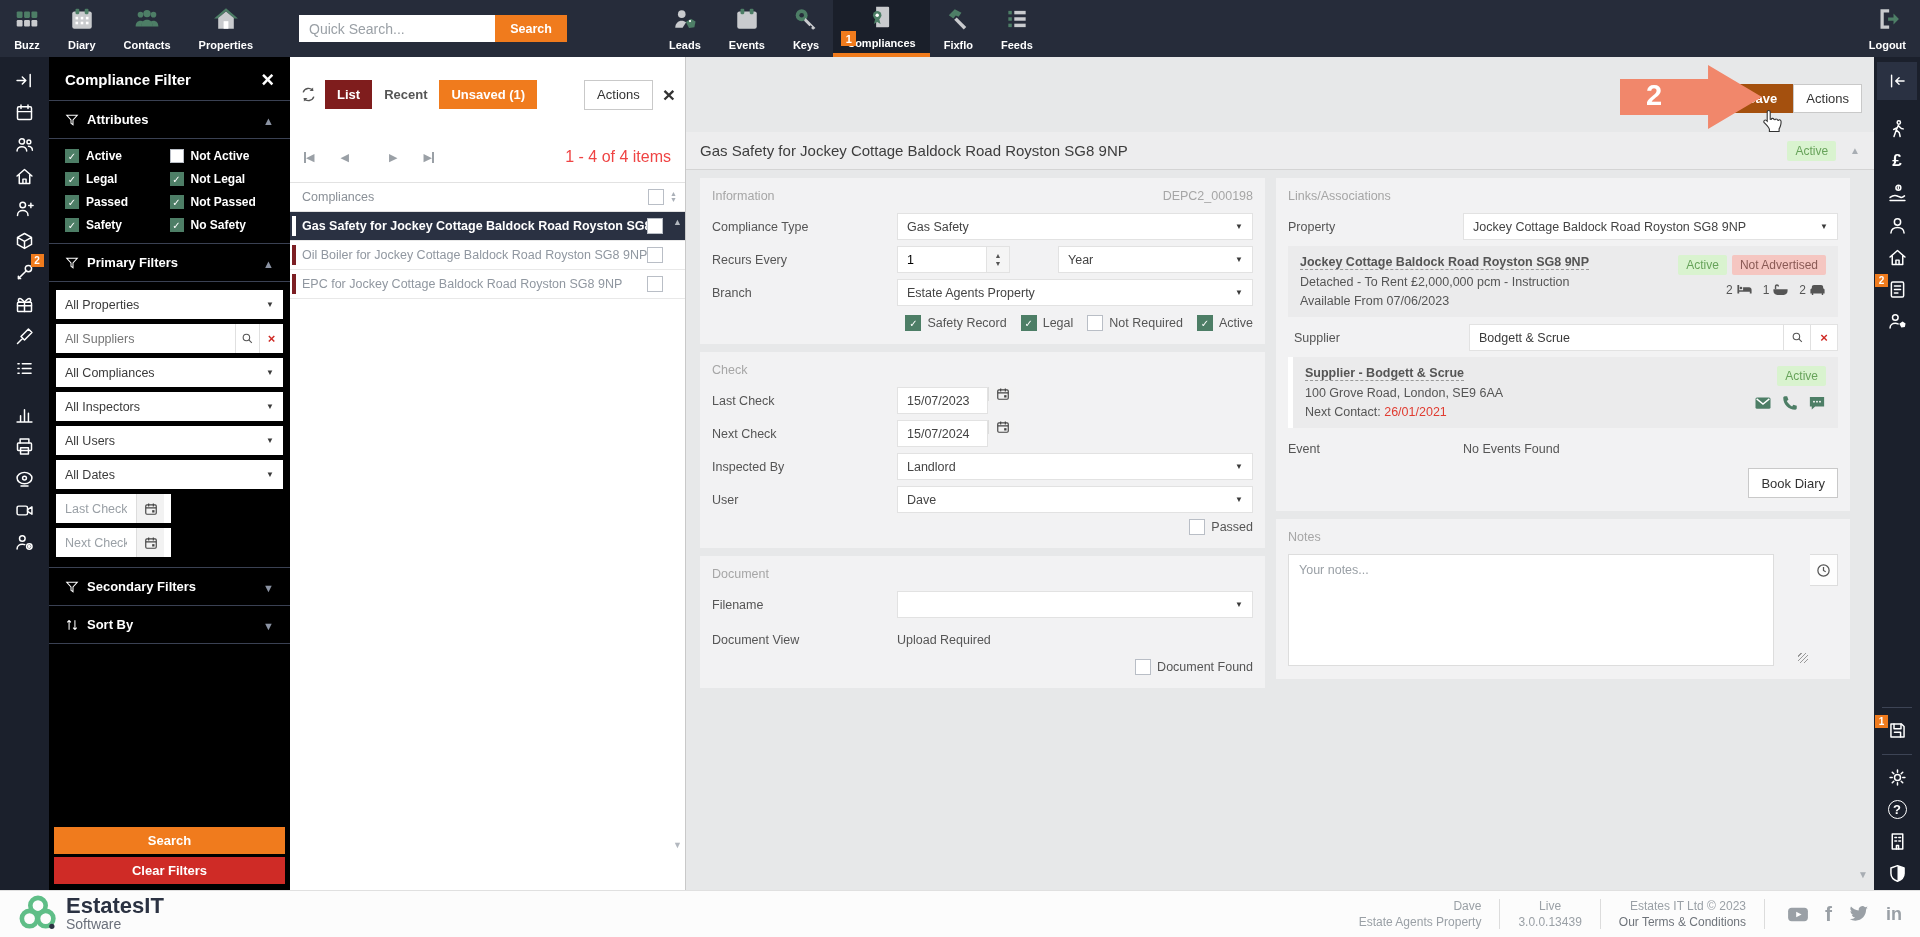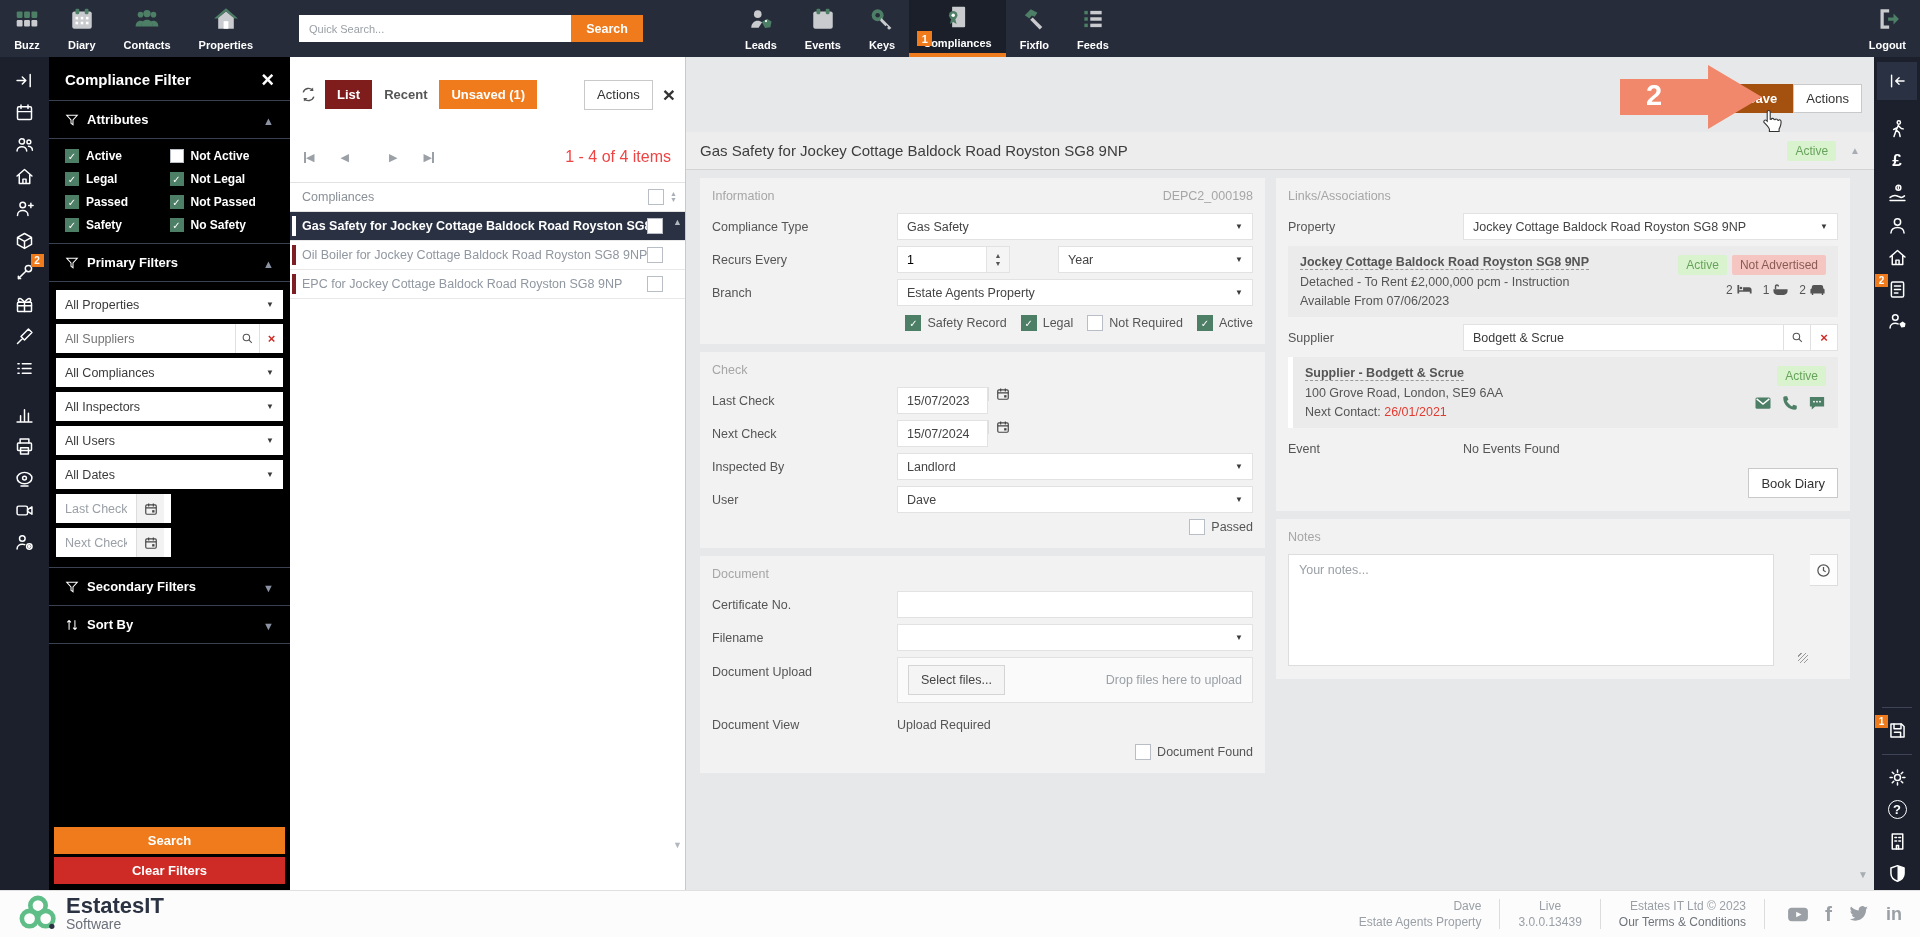--- a/index.html
+++ b/index.html
@@ -8,21 +8,21 @@
   #app { position:relative; width:1920px; height:937px; background:#e7e8e9; overflow:hidden; }
 
   
   .topnav { position:absolute; left:0; top:0; width:1920px; height:57px; background:#262c3a; display:flex; align-items:stretch; z-index:30; }
   .nav-item { display:flex; flex-direction:column; align-items:center; justify-content:center; gap:3px; padding:0 14px; cursor:pointer; position:relative; }
   .nav-item .nlabel { font-size:11px; font-weight:bold; color:#fff; white-space:nowrap; }
   .nav-item svg { width:26px; height:26px; }
   .nav-item.active { background:#1a1f2a; border-bottom:4px solid #f07b1d; }
   .nav-badge { position:absolute; left:8px; bottom:7px; background:#f07b1d; color:#fff; font-size:11px; font-weight:bold; width:15px; height:15px; display:flex; align-items:center; justify-content:center; z-index:2; }
   .quick-search { display:flex; align-items:center; margin-left:32px; margin-right:10px; }
-  .quick-search input { width:272px; height:27px; border:none; padding:0 10px; font-size:11px; color:#333; background:#fff; outline:none; }
+  .quick-search input { width:196px; height:27px; border:none; padding:0 10px; font-size:14px; color:#333; background:#fff; outline:none; }
   .quick-search .qs-btn { height:27px; width:72px; background:#f07b1d; color:#fff; border:none; font-size:12.5px; font-weight:bold; cursor:pointer; }
   .nav-right { display:flex; margin-left:78px; }
   .nav-spacer { flex:1; }
 
   
   .leftrail { position:absolute; left:0; top:57px; width:49px; height:833px; background:#1b202c; display:flex; flex-direction:column; align-items:center; padding-top:8px; z-index:20; }
   .railicon { position:relative; width:34px; height:30px; display:flex; align-items:center; justify-content:center; cursor:pointer; margin-bottom:2px; }
   .railicon svg { width:21px; height:21px; }
   .railicon.gap { margin-top:14px; }
   .si { stroke:#fff; stroke-width:1.7; fill:none; stroke-linecap:round; stroke-linejoin:round; }
@@ -708,41 +708,26 @@
                 <span class="cklabel">Passed</span>
               </label>
           </div>
         </div>
 
         <div class="sec">
           <div class="sec-head">
               <span class="sec-title">Document</span>
             </div>
           <div class="frow">
-            <span class="flabel">Certificate No.</span>
-            <div class="fctrl">
-                <input class="tinput" value="" style="">
-              </div>
-          </div>
-          <div class="frow">
             <span class="flabel">Filename</span>
             <div class="fctrl">
                 <div class="select">
                   <span class="sel-txt"></span>
                   <span class="arrow-down">▼</span>
                 </div>
-              </div>
-          </div>
-          <div class="frow" style="align-items:flex-start;">
-            <span class="flabel" style="padding-top:8px;">Document Upload</span>
-            <div class="fctrl">
-                <div class="upload-zone">
-              <button class="btn-select-files">Select files...</button>
-              <span class="drop-hint">Drop files here to upload</span>
-            </div>
               </div>
           </div>
           <div class="frow" style="margin-top:8px;">
             <span class="flabel">Document View</span>
             <div class="fctrl">
                 <span class="plain-val">Upload Required</span>
               </div>
           </div>
           <div class="ck-row" style="margin-top:2px;">
             <label class="ck-item">
@@ -796,21 +781,21 @@
                 <span class="amen">
                     <span>2</span>
                     <svg viewBox="0 0 24 18">
                       <path d="M4 7V5c0-1.7 1.3-3 3-3h10c1.7 0 3 1.3 3 3v2c1.1 0 2 .9 2 2v5h-2v2h-2v-2H6v2H4v-2H2V9c0-1.1.9-2 2-2z" fill="#555"></path>
                     </svg>
                   </span>
               </span>
             </div>
           </div>
           <div class="frow">
-            <span class="flabel" style="width:175px;">Supplier</span>
+            <span class="flabel" style="width:175px;margin-left:6px;">Supplier</span>
             <div class="fctrl">
                 <div class="fp-search" style="flex:1;border:1px solid #e2e2e2;height:27px;">
               <input value="Bodgett &amp; Scrue" style="">
               <span class="sbtn">
                     <svg viewBox="0 0 24 24">
                       <circle cx="10" cy="10" r="6" fill="none" stroke="#555" stroke-width="2"></circle>
                       <path d="M14.5 14.5 20 20" stroke="#555" stroke-width="2"></path>
                     </svg>
                   </span>
               <span class="sbtn" style="color:#cf2b26;font-weight:bold;font-size:13px;">×</span>

